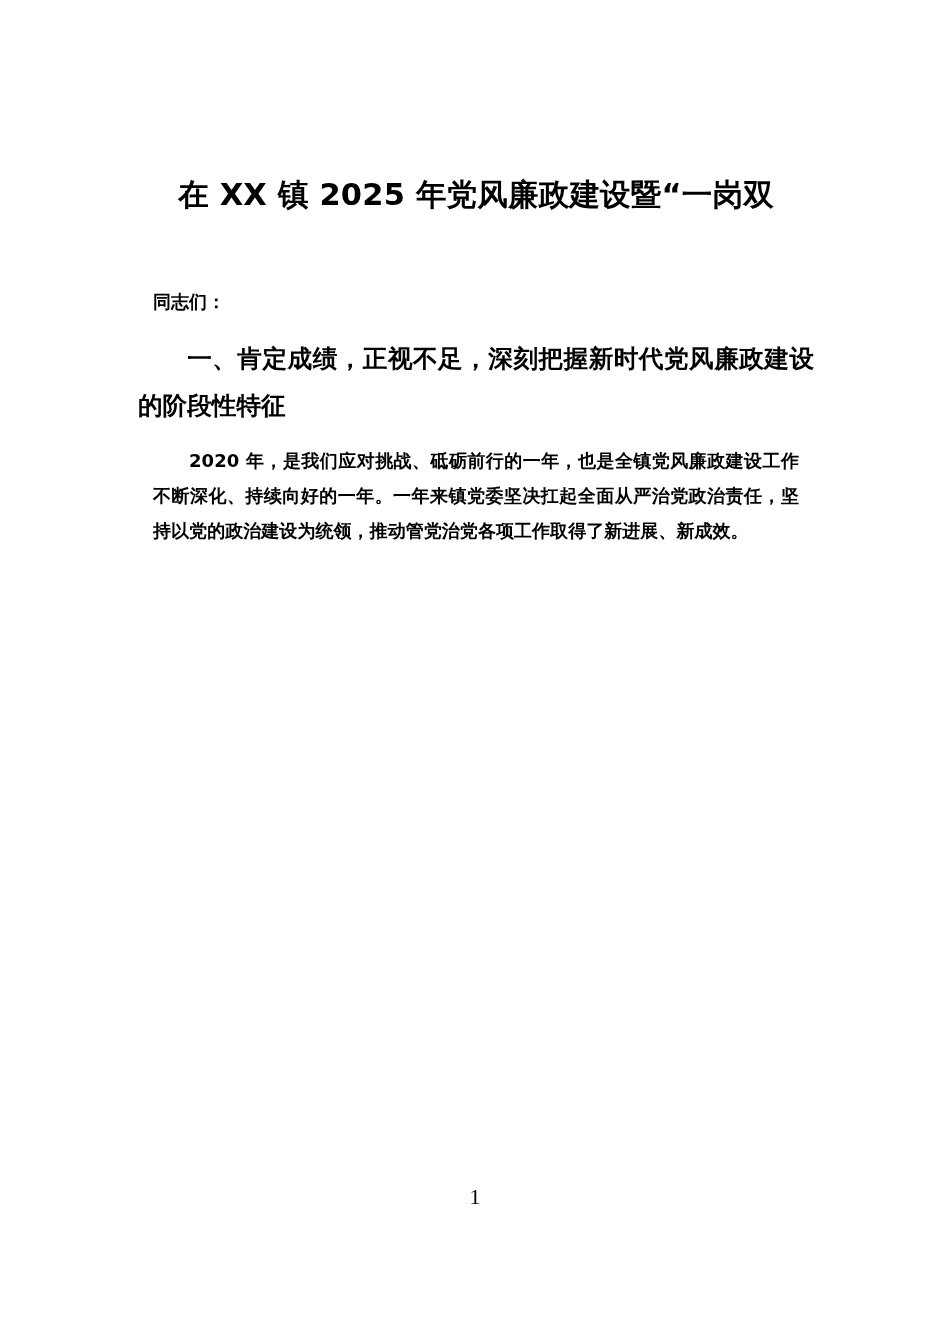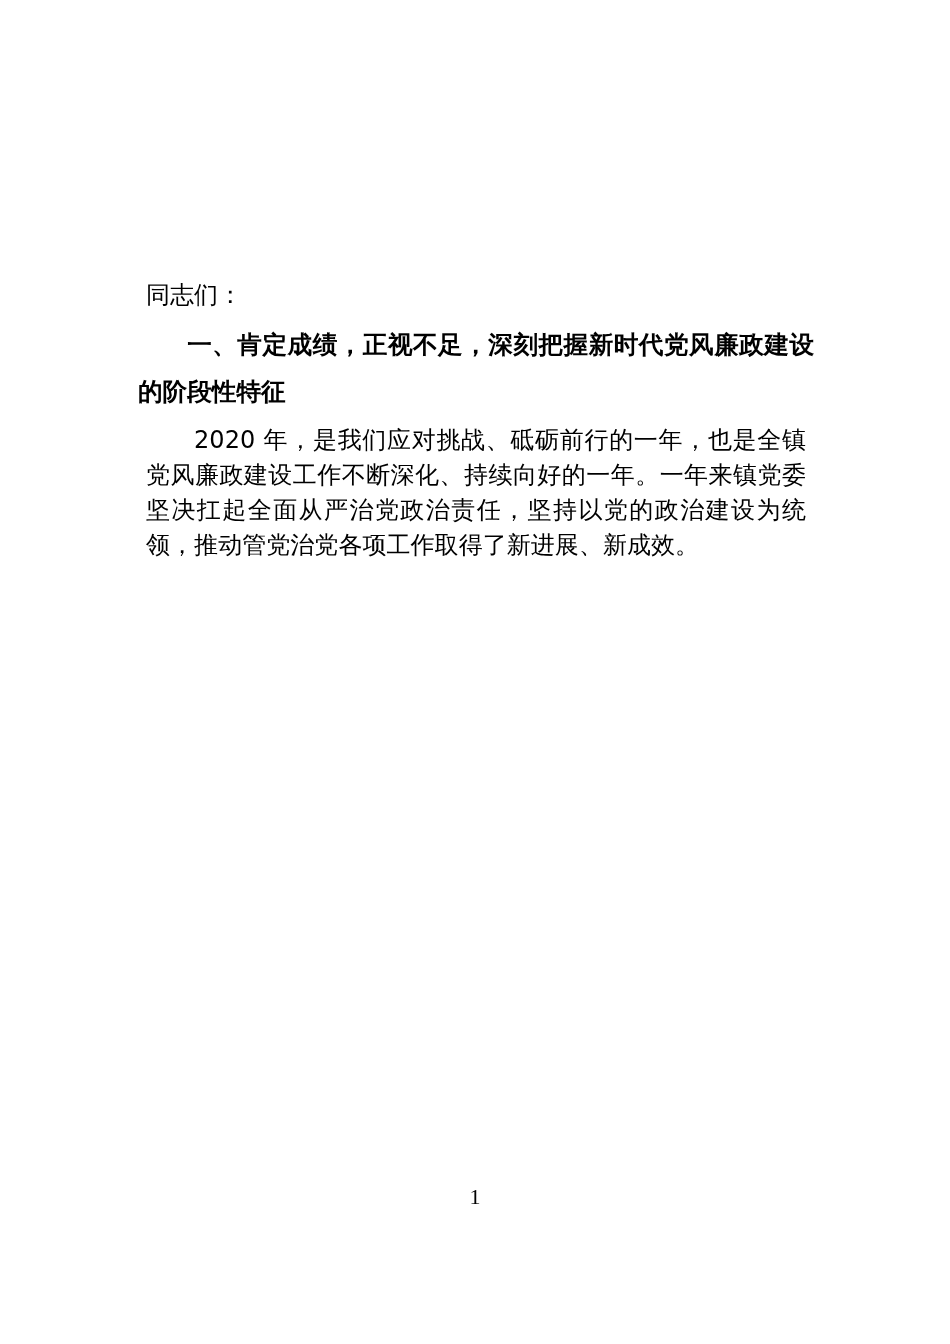--- a/index.html
+++ b/index.html
@@ -36,29 +36,29 @@
     letter-spacing: 0.2px;
     word-break: break-all;
   }
   .title-spacer-top {
     height: 163px;
   }
   .title-gap {
     height: 44px;
   }
   p.body-par {
-    margin: 8px;
+    margin: 15px;
     padding: 0;
-    font-size: 24px;
+    font-size: 18px;
     line-height: 34.9px;
     text-align: justify;
     text-justify: inter-ideograph;
     word-break: break-all;
     letter-spacing: 0.05px;
-    font-weight: 400;
+    font-weight: 700;
   }
   p.indent {
     text-indent: 2em;
   }
   p.heading-par {
     margin: 0;
     padding: 0;
     font-size: 24.6px;
     line-height: 47px;
     font-weight: 700;
@@ -81,21 +81,21 @@
 </style>
 </head>
 <body>
 
 <div class="page">
   <div class="content">
 
     <div class="title-spacer-top"></div>
 
     <h1 class="doc-title">
-      <br>
+      <span>在 XX 镇 2025 年党风廉政建设暨“一岗双</span><br>
     </h1>
 
     <div class="title-gap"></div>
 
     <p class="body-par">同志们：</p>
     <p class="heading-par">一、肯定成绩，正视不足，深刻把握新时代党风廉政建设的阶段性特征</p>
     <p class="body-par indent">2020 年，是我们应对挑战、砥砺前行的一年，也是全镇党风廉政建设工作不断深化、持续向好的一年。一年来镇党委坚决扛起全面从严治党政治责任，坚持以党的政治建设为统领，推动管党治党各项工作取得了新进展、新成效。</p>
 
   </div>
 

